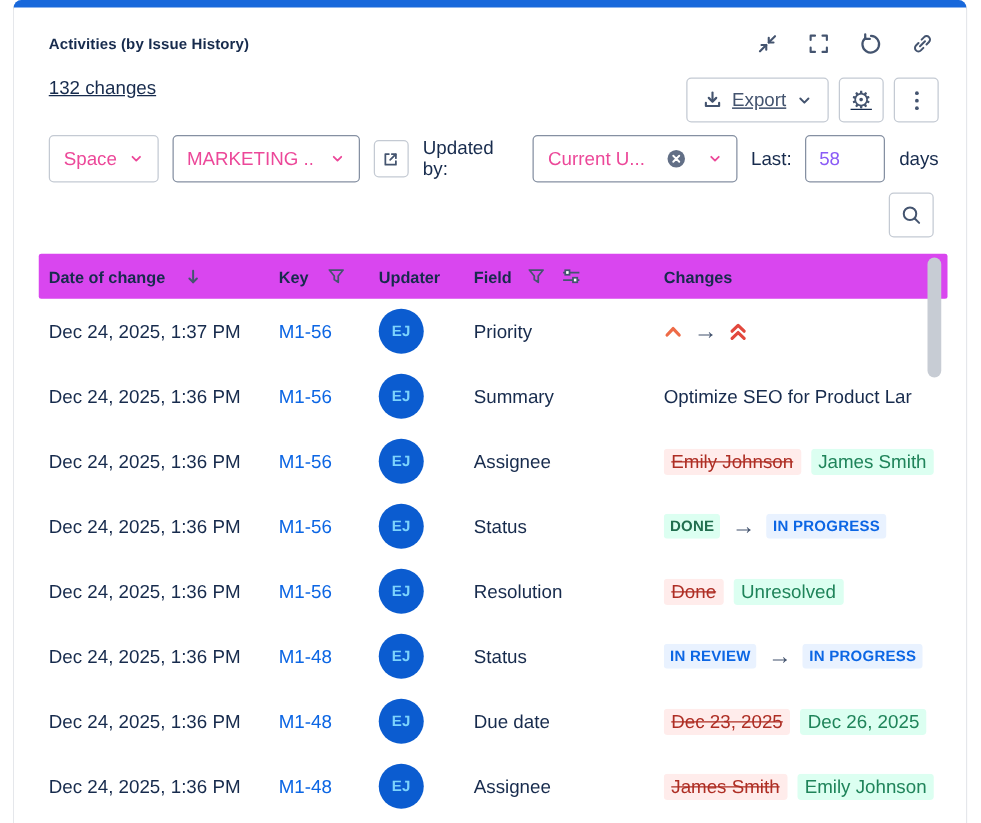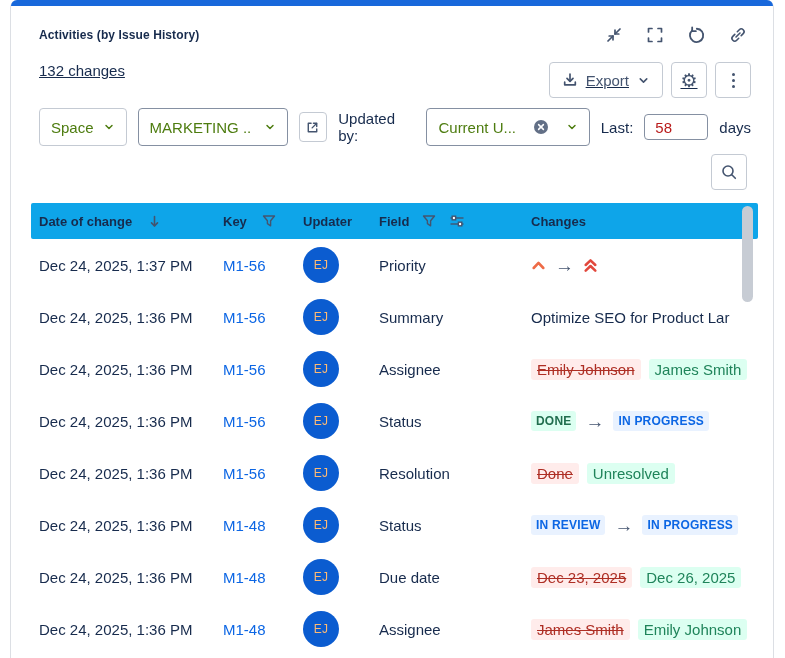--- a/index.html
+++ b/index.html
@@ -28,43 +28,43 @@
     color:var(--icon_grey,#44546f); font-size:15px; font-family:inherit; }
   .btn.square { width:36px; padding:0; justify-content:center; }
   .gear-glyph { font-size:19px; line-height:1; }
   .kebab { display:flex; flex-direction:column; gap:3px; }
   .kebab i { width:3px; height:3px; border-radius:50%; background:var(--icon_grey,#44546f); }
 
   
   .filter-row { margin-top:10px; height:38px; display:flex; align-items:center; gap:11px; }
   .select { display:flex; align-items:center; gap:9px; height:38px; padding:0 11px;
     background:#fff; border:1px solid #c4cad3; border-radius:4px; cursor:pointer;
-    font-size:15px; color:#4d7c0f; }
+    font-size:15px; color:#ec4899; }
   .select.dark { border-color:#8590a2;gap:14px; }
   .trunc { max-width:108px; white-space:nowrap; overflow:hidden; }
   .mini-btn { width:30px; height:30px; display:flex; align-items:center; justify-content:center;
     background:#fff; border:1px solid #c4cad3; border-radius:4px; cursor:pointer; color:var(--icon_grey,#44546f); }
   .flabel { font-size:15px; }
-  .num-input { width:64px; height:26px; border:1px solid #8590a2; border-radius:4px;
-    padding:0 10px; font-size:15px; color:#b91c1c; font-family:inherit; }
+  .num-input { width:64px; height:38px; border:1px solid #8590a2; border-radius:4px;
+    padding:0 10px; font-size:15px; color:#8b5cf6; font-family:inherit; }
   .clear-circ { display:flex; }
 
   .search-row { margin-top:8px; height:36px; display:flex; justify-content:flex-end; padding-right:4px; }
 
   
   .table { margin-top:13px; margin-left:-8px; margin-right:-7px; }
   .thead, .tr { display:grid; grid-template-columns:184px 80px 76px 152px 1fr;
     align-items:center; padding-left:8px; }
-  .thead { height:36px; background:#0ea5e9; font-size:13px; font-weight:700; border-radius:2px; }
+  .thead { height:36px; background:#d946ef; font-size:13px; font-weight:700; border-radius:2px; }
   .hcell { display:flex; align-items:center; gap:15px; color:#172b4d; }
   .hicon { color:var(--icon_grey,#44546f); cursor:pointer; background:none; border:none; padding:0; display:flex; }
   .tr { height:52px; font-size:15px; }
   .key-link { color:var(--link_blue,#0c66e4); text-decoration:none; cursor:pointer; }
   .avatar { width:36px; height:36px; border-radius:50%; background:var(--avatar_blue,#0b5cd0);
-    color:#fdba74; font-size:12px; font-weight:400; display:flex; align-items:center;
+    color:#7dd3fc; font-size:12px; font-weight:700; display:flex; align-items:center;
     justify-content:center; letter-spacing:.3px; cursor:pointer; }
   .changes-cell { display:flex; align-items:center; gap:8px; white-space:nowrap; overflow:hidden; }
   .arrow { color:var(--icon_grey,#44546f); font-size:19px; line-height:1; padding:0 1px; }
   .badge { font-size:12px; font-weight:700; padding:3px 5px; border-radius:3px; letter-spacing:.2px; }
   .badge.green { background:var(--badge_green_bg,#dcfff1); color:var(--badge_green_text,#216e4e); }
   .badge.blue  { background:var(--badge_blue_bg,#e9f2ff);  color:var(--badge_blue_text,#0c66e4); }
   .chip-old { background:var(--removed_bg,#ffeceb); color:var(--removed_text,#ae2e24);
     text-decoration:line-through; padding:2px 6px; border-radius:3px; }
   .chip-new { background:var(--added_bg,#dcfff1); color:var(--added_text,#1f845a);
     padding:2px 6px; border-radius:3px; }

